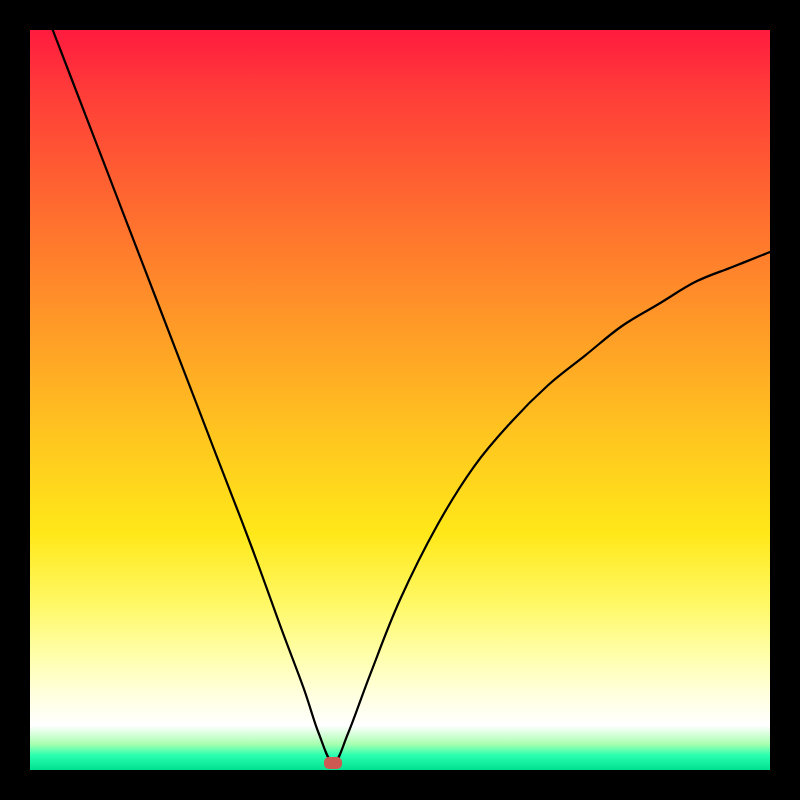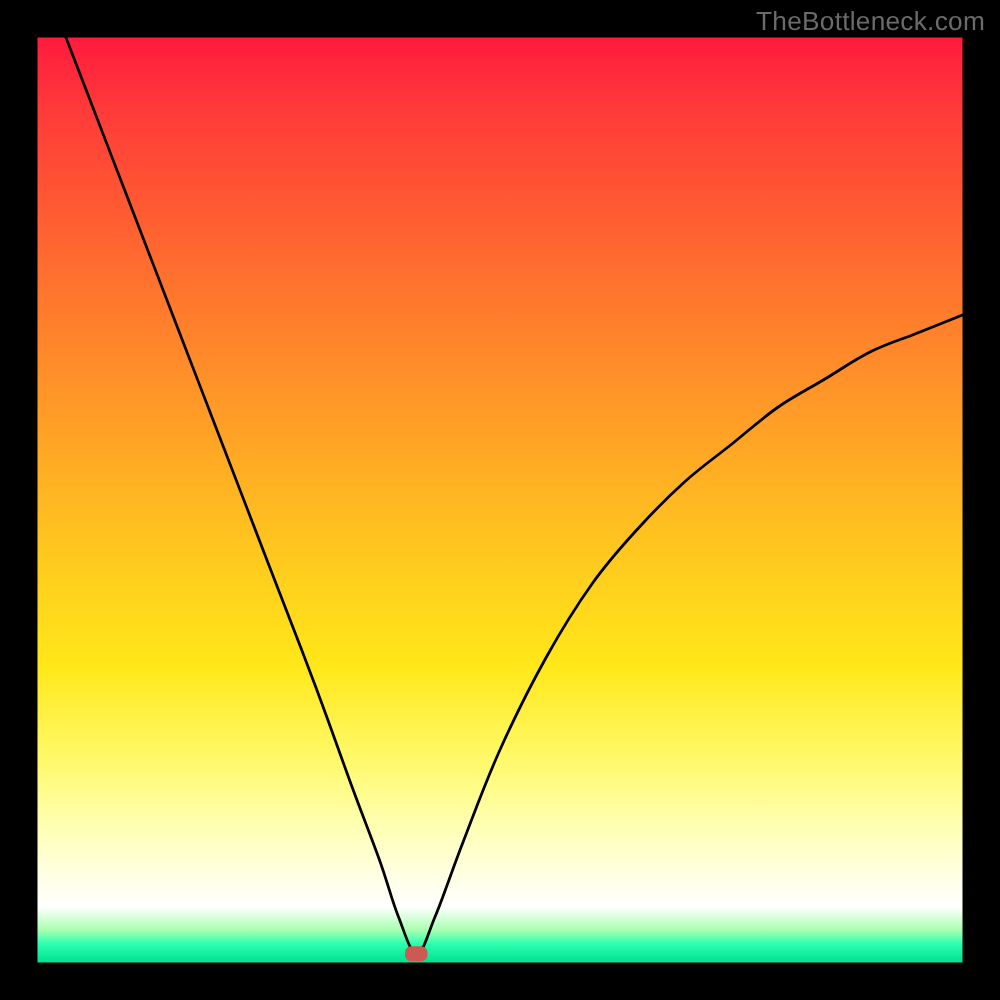--- a/index.html
+++ b/index.html
@@ -67,14 +67,13 @@
 </head>
 <body>
 
 <div class="frame">
   <div class="plot">
     <svg class="curve" viewBox="0 0 740 740" preserveAspectRatio="none">
       <path id="curve-path" fill="none" stroke="#000" stroke-width="2.2" stroke-linecap="round" d="M 0,-59.200000000000045 C 6.66,-41.88400000000004 23.68,2.367999999999988 37,37 C 50.32,71.632 60.68,98.56800000000004 74,133.20000000000005 C 87.32,167.83200000000005 97.68,194.76800000000006 111,229.40000000000003 C 124.32,264.03200000000004 134.68,290.96799999999996 148,325.59999999999997 C 161.32,360.23199999999997 171.68,387.168 185,421.8 C 198.32,456.432 210.012,486.032 222,518 C 233.988,549.968 242.276,574.092 251.60000000000002,599.4 C 260.92400000000004,624.708 267.14,639.952 273.8,658.6 C 280.46000000000004,677.248 283.27200000000005,689.68 288.6,703 C 293.928,716.32 298.072,732.6 303.4,732.6 C 308.72799999999995,732.6 311.53999999999996,718.984 318.2,703 C 324.86,687.016 331.076,667.776 340.40000000000003,643.8 C 349.72400000000005,619.824 358.012,596.4399999999999 370,569.8 C 381.988,543.16 393.68000000000006,519.776 407.00000000000006,495.79999999999995 C 420.32000000000005,471.82399999999996 430.68,455.248 444,436.6 C 457.32,417.95200000000006 467.68,406.85200000000003 481,392.20000000000005 C 494.32,377.54800000000006 504.68,367.188 518,355.2 C 531.32,343.212 541.68,336.256 555,325.59999999999997 C 568.32,314.94399999999996 578.68,305.324 592,296 C 605.32,286.676 615.68,281.79200000000003 629,273.8 C 642.32,265.808 652.68,258.26 666,251.59999999999997 C 679.32,244.93999999999997 689.68,242.12799999999996 703,236.79999999999995 C 716.32,231.47199999999995 733.34,224.664 740,222"></path>
     </svg>
     <div id="marker" class="marker" style="left: 303.4px; top: 732.6px;"></div>
   </div>
-  <div class="watermark">TheBottleneck.com</div>
 </div>
 
 </body></html>

